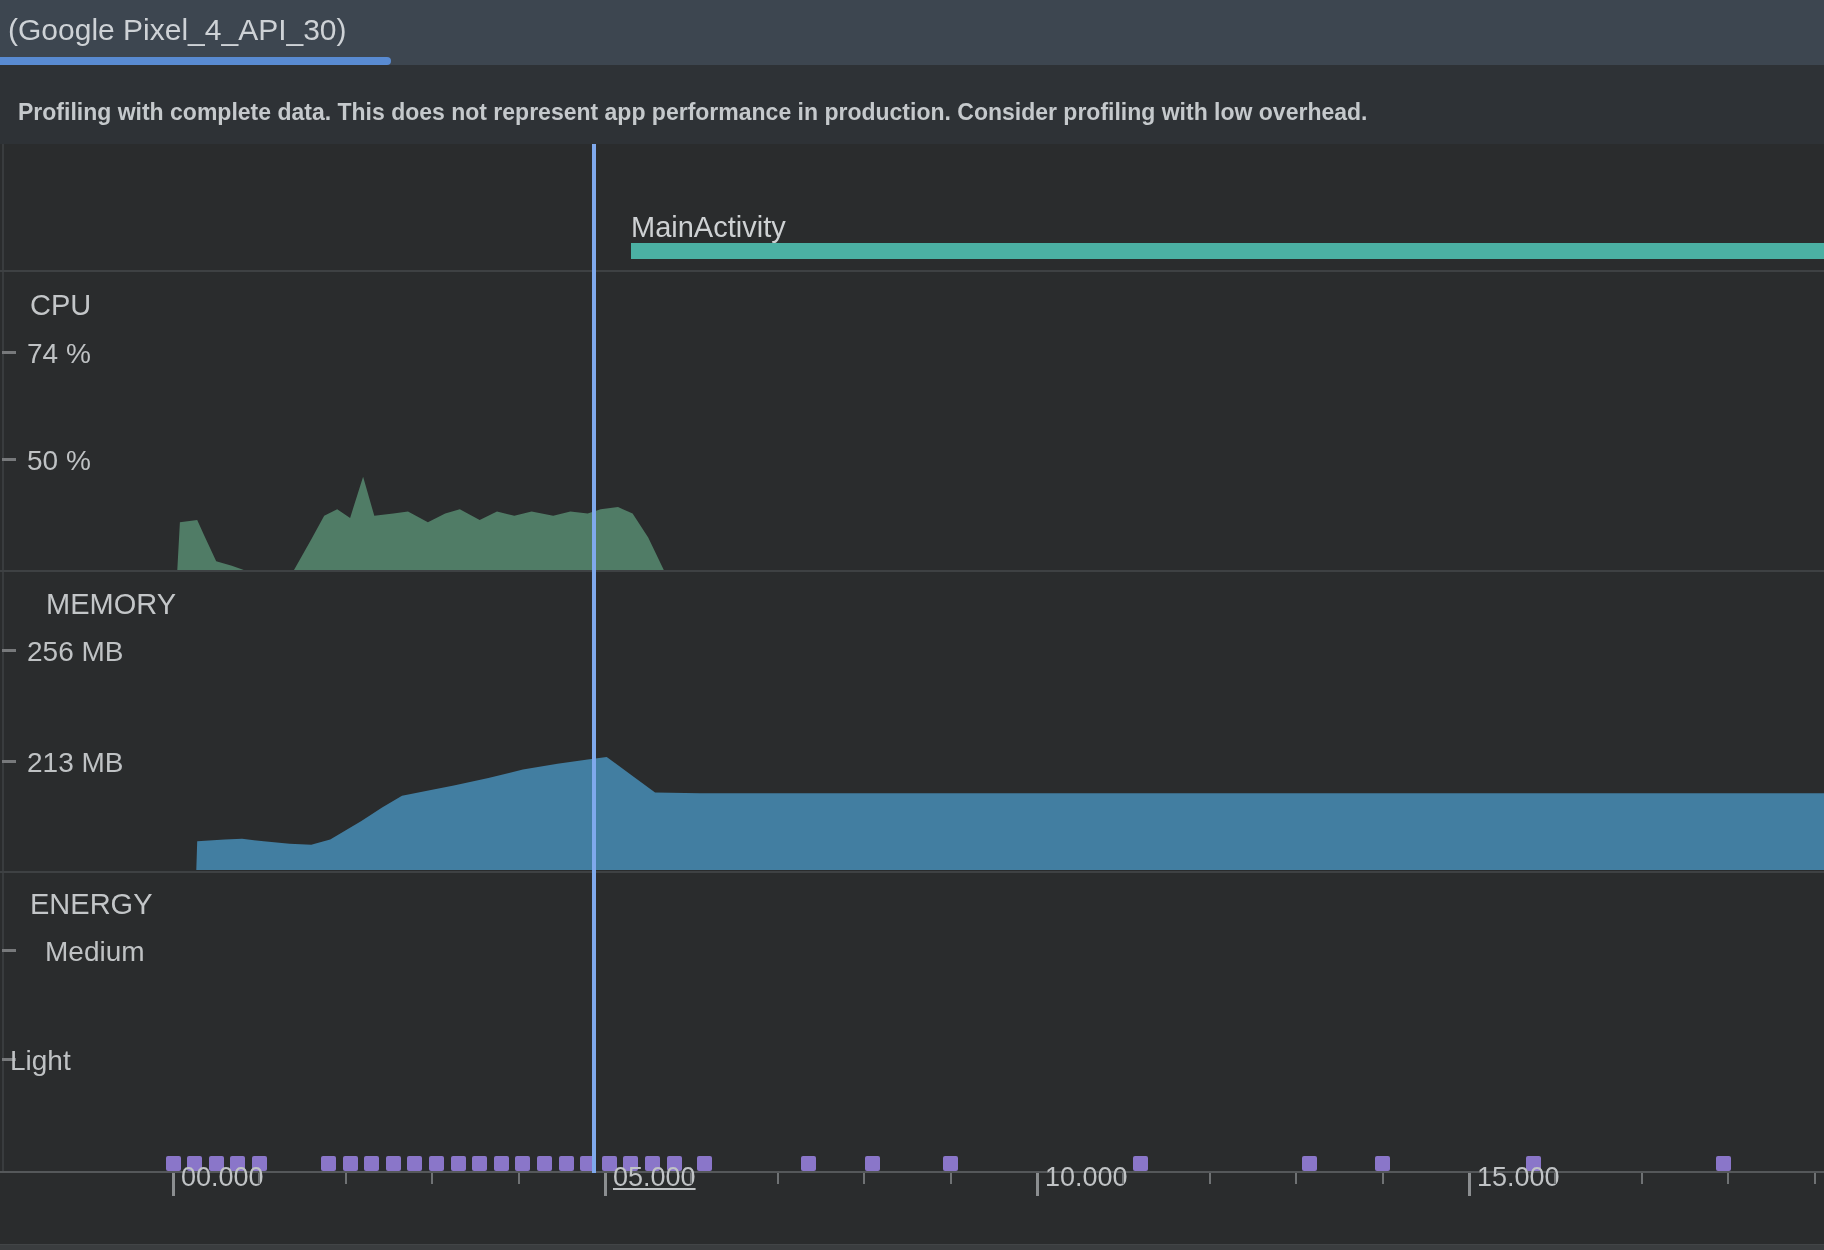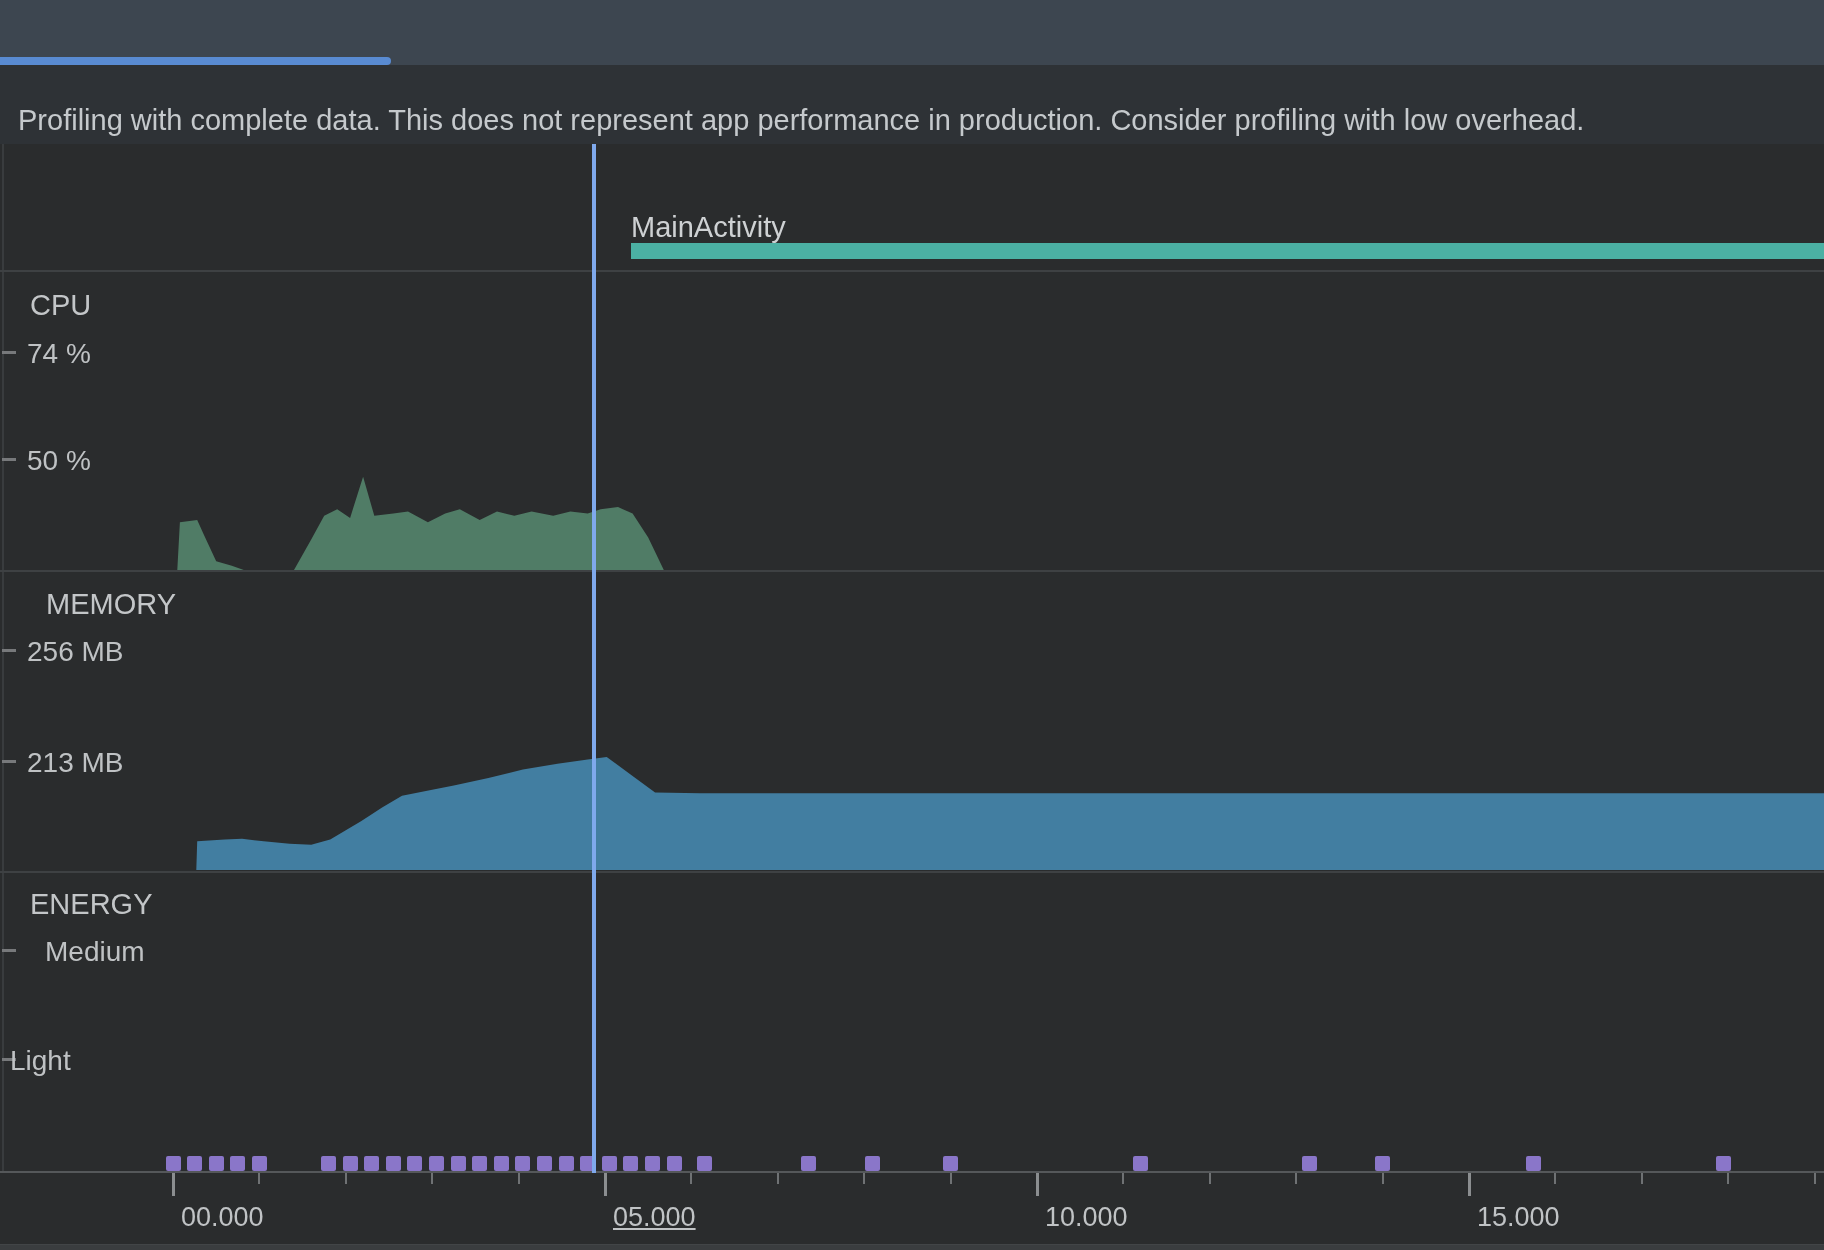--- a/index.html
+++ b/index.html
@@ -9,51 +9,52 @@
     font-family:"Liberation Sans","DejaVu Sans",sans-serif;
     -webkit-font-smoothing:antialiased;
   }
   .abs{position:absolute;}
   
   #tabstrip{left:0;top:0;width:1824px;height:65px;background:#3d4650;}
   #tab-label{left:8px;top:13px;font-size:30px;color:#ced2d6;white-space:nowrap;}
   #tab-underline{left:0;top:57px;width:391px;height:8px;background:#598bd2;border-radius:0 5px 5px 0;}
   
   #banner{left:0;top:65px;width:1824px;height:79px;background:#2e3236;}
-  #banner-text{left:18px;top:16px;height:79px;line-height:79px;font-size:29px;color:#c5c9cc;white-space:nowrap;}
+  #banner-text{left:18px;top:8px;height:79px;line-height:79px;font-size:23px;color:#c5c9cc;white-space:nowrap;font-weight:bold;}
   
   .separator{left:0;width:1824px;height:2px;background:#3e4143;}
   #left-edge{left:2px;top:144px;width:2px;height:1027px;background:#393c3e;}
   .section-title{font-size:29px;color:#c3c6c8;white-space:nowrap;}
   .tick-label{font-size:28px;color:#bfc2c4;white-space:nowrap;}
   .tick-dash{left:2px;width:14px;height:3px;background:#77797b;}
   .chart-svg{left:0;overflow:hidden;}
   
   #activity-label{left:631px;top:211px;font-size:29px;color:#ced1d3;white-space:nowrap;}
   #activity-bar{left:631px;top:243px;width:1193px;height:16px;background:#4bb0a3;}
   #cursor-line{left:592px;top:144px;width:4px;height:1029px;background:#7fa9ec;}
   #tooltip{left:604px;top:262px;width:399px;height:131px;background:rgba(74,77,78,0.97);
            border-radius:3px;box-shadow:0 6px 20px rgba(0,0,0,0.5);}
   #tooltip-time{left:27px;top:24px;font-size:31px;color:#caced0;white-space:nowrap;}
   
   #axis-line{left:0;top:1171px;width:1824px;height:2px;background:#55585a;}
   .axis-minor-tick{width:2px;height:11px;top:1173px;background:#6f7274;}
   .axis-major-tick{width:3px;height:23px;top:1173px;background:#8b8e90;}
-  .axis-label{top:1162px;font-size:27px;color:#c0c3c5;white-space:nowrap;margin-top:40px;}
+  .axis-label{top:1162px;font-size:27px;color:#c0c3c5;white-space:nowrap;}
   .event-marker{width:15px;height:15px;top:1156px;border-radius:2px;background:#8a76c9;}
   
   #scroll-track{left:0;top:1214px;width:1824px;height:26px;}
   #bottom-strip{left:0;top:1244px;width:1824px;height:6px;background:#3a3d3f;border-top:1px solid #424547;}
 </style>
 </head>
 <body>
 
 <div id="app">
 
   <div id="tabstrip" class="abs">
+    <div id="tab-label" class="abs">(Google Pixel_4_API_30)</div>
     <div id="tab-underline" class="abs"></div>
   </div>
 
   <div id="banner" class="abs">
     <div id="banner-text" class="abs">Profiling with complete data. This does not represent app performance in production. Consider profiling with low overhead.</div>
   </div>
 
   <div id="left-edge" class="abs"></div>
 
   <div class="abs separator" style="top:270px"></div>

